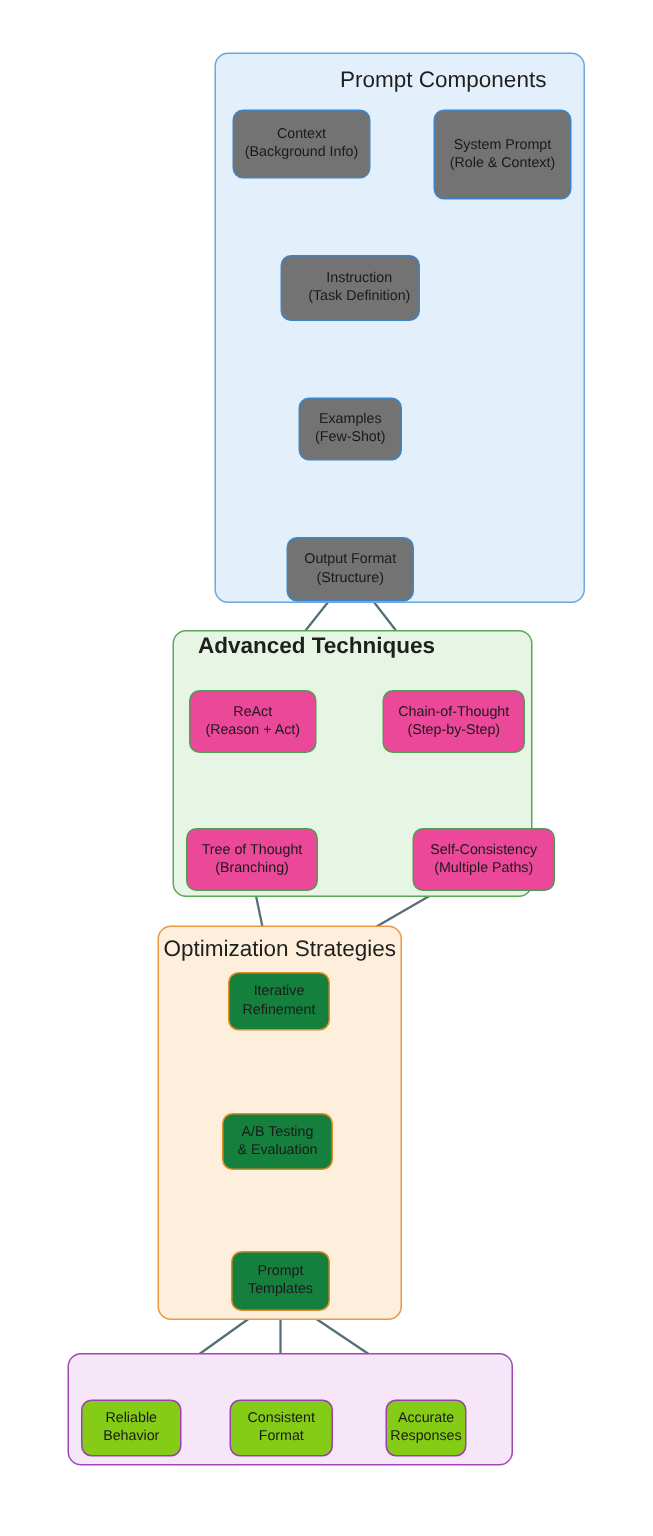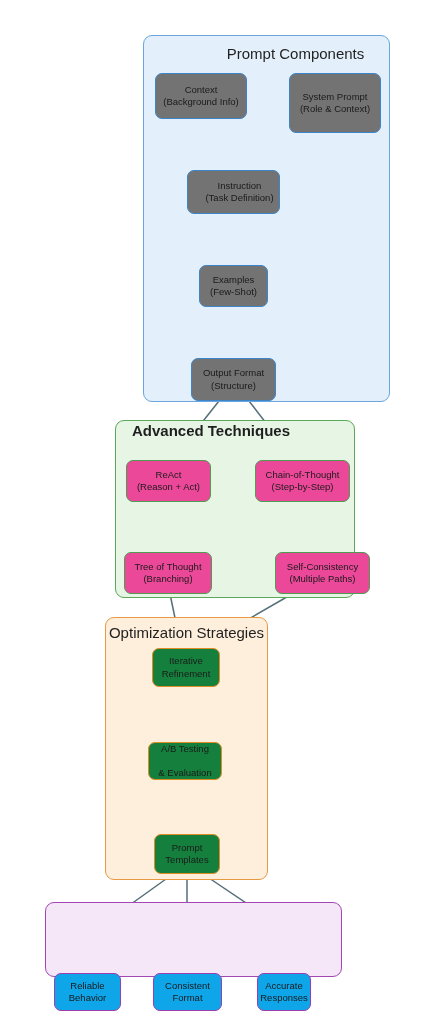--- a/index.html
+++ b/index.html
@@ -63,21 +63,21 @@
   .node .ln { display: block; }
 
   
   .c-blue   { background: #e3f0fb; border-color: #6ba7dd; }
   .n-blue   { background: #737373; border-color: #3d85c8; }
   .c-green  { background: #e7f6e4; border-color: #5aa85a; }
   .n-green  { background: #ec4899; border-color: #4f9b52; }
   .c-orange { background: #fdefdc; border-color: #e89a42; }
   .n-orange { background: #15803d; border-color: #e08b23; }
   .c-purple { background: #f5e6f8; border-color: #a347b5; }
-  .n-purple { background: #0ea5e9; border-color: #9b3fb0; margin-top: 40px; }
+  .n-purple { background: #84cc16; border-color: #9b3fb0; }
 </style>
 </head>
 <body>
 
 <div id="canvas">
 
   <svg class="diagram-svg" viewBox="0 0 435 1024">
     <defs>
       <marker id="arrow" markerWidth="9" markerHeight="9" refX="7.6" refY="3" orient="auto" markerUnits="strokeWidth">
         <path d="M0,0 L8,3 L0,6 L1.6,3 z" fill="#546e7a"></path>
@@ -169,21 +169,21 @@
   </div>
 
   <div class="cluster c-orange" style="left:105px; top:617px; width:163px; height:263px;"></div>
   <div class="cluster-title" style="left:105px; top:624px; width:163px;">Optimization Strategies</div>
 
   <div class="node n-orange" style="left:152px; top:648px; width:68px; height:39px;">
     <span class="ln">Iterative</span>
     <span class="ln">Refinement</span>
   </div>
 
-  <div class="node n-orange" style="left:148px; top:742px; width:74px; height:38px;justify-content:space-between;">
+  <div class="node n-orange" style="left:148px; top:742px; width:74px; height:38px;">
     <span class="ln">A/B Testing</span>
     <span class="ln">&amp; Evaluation</span>
   </div>
 
   <div class="node n-orange" style="left:154px; top:834px; width:66px; height:40px;">
     <span class="ln">Prompt</span>
     <span class="ln">Templates</span>
   </div>
 
   <div class="cluster c-purple" style="left:45px; top:902px; width:297px; height:75px;"></div>

